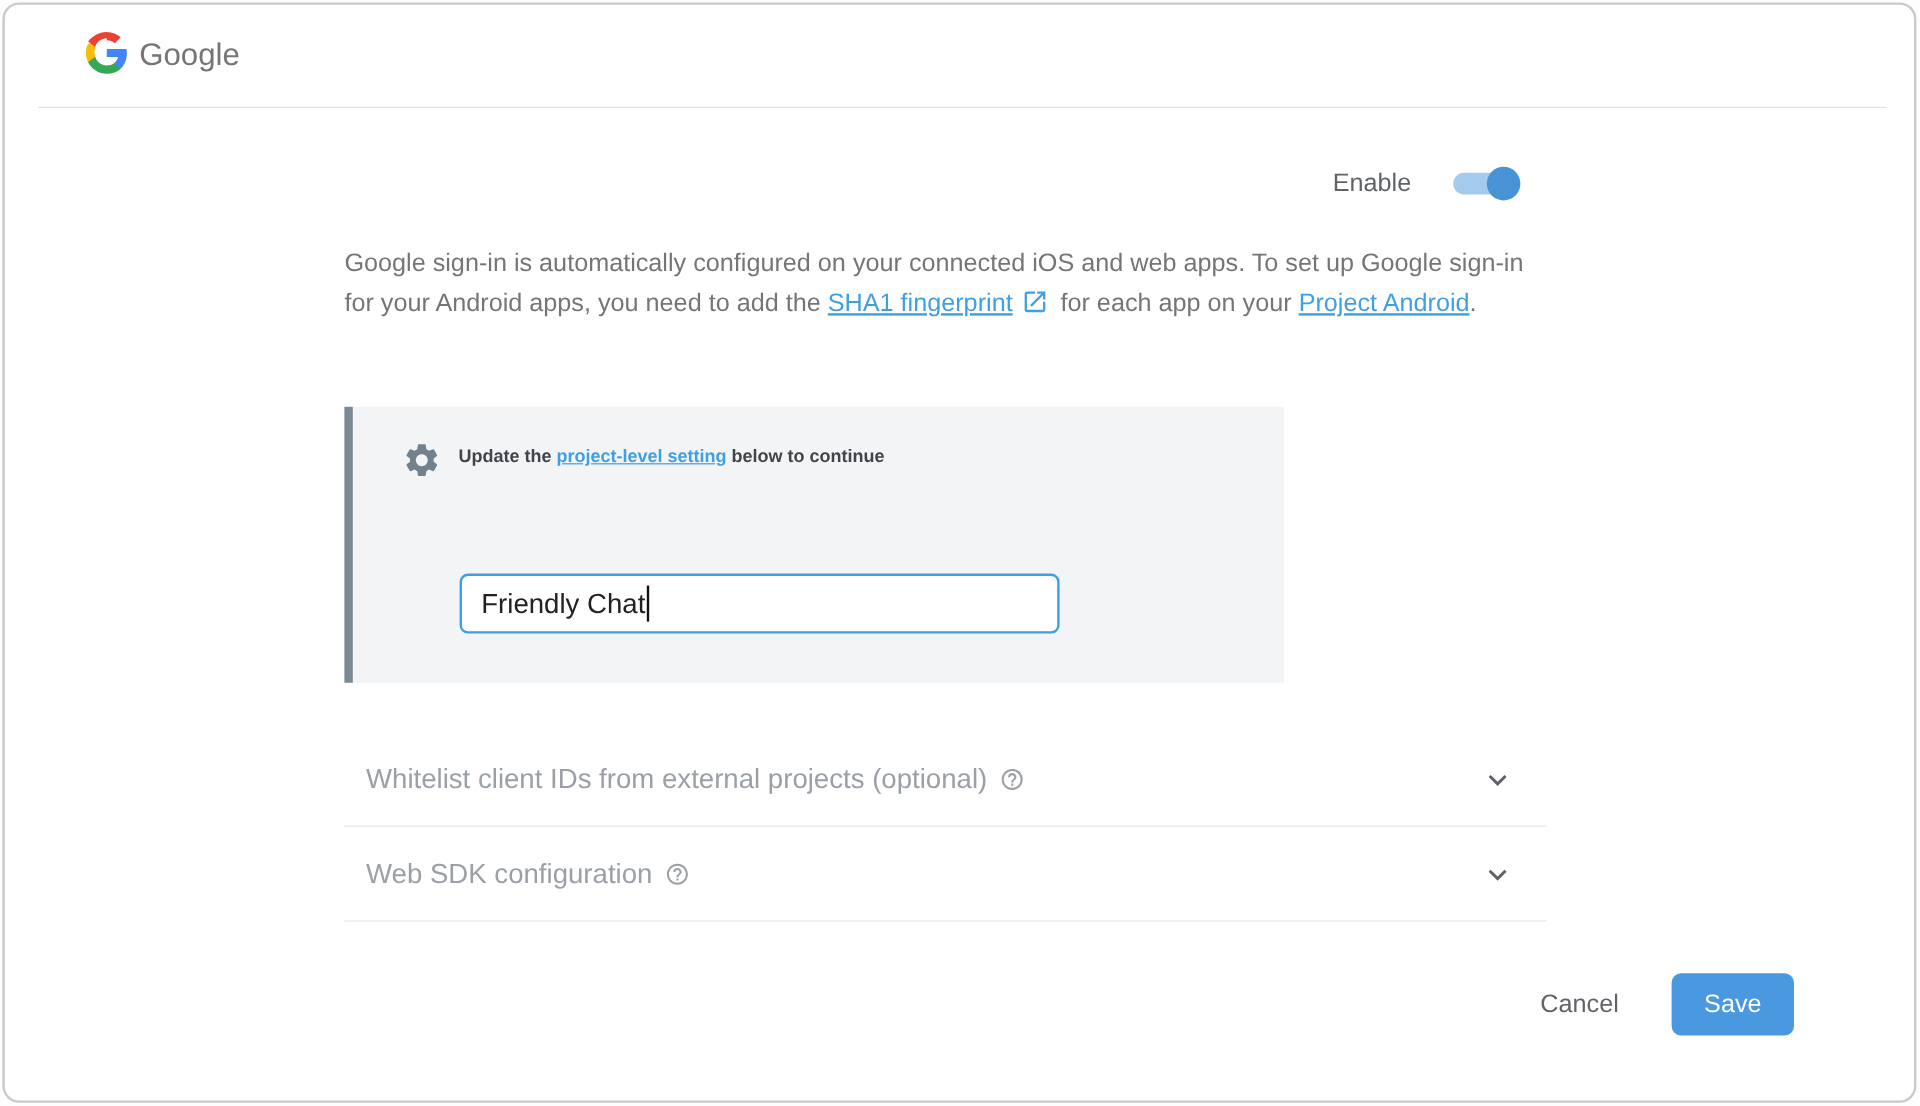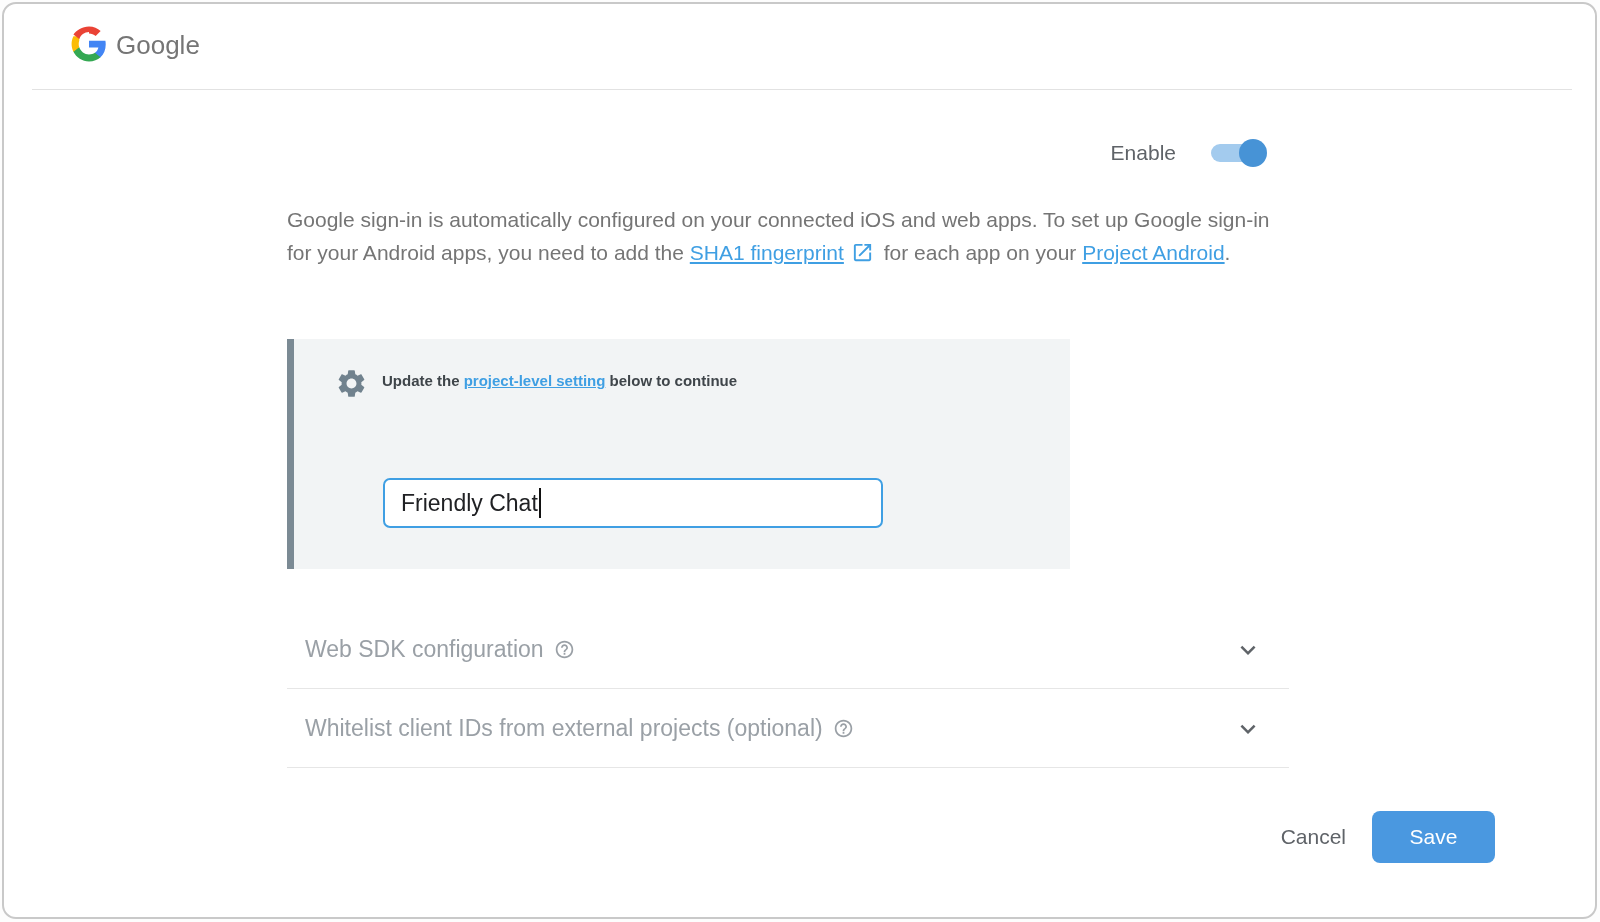--- a/index.html
+++ b/index.html
@@ -101,28 +101,28 @@
   .section-label{
     padding-left:18px;font-size:23px;color:var(--muted-gray);
     display:flex;align-items:center;gap:10px;
   }
   .section-label .help-icon svg{fill:var(--muted-gray);width:21px;height:21px;}
   .chevron{position:absolute;right:26px;top:25px;width:30px;height:30px;}
   .chevron svg{width:30px;height:30px;display:block;fill:#5f6368;}
   
   .footer{
     position:absolute;top:807px;right:100px;height:52px;
-    display:flex;align-items:center;gap:24px;
+    display:flex;align-items:center;gap:42px;
   }
   .cancel-btn{
     font-size:21px;color:var(--label-gray);font-weight:500;cursor:pointer;
     background:none;border:none;padding:6px 2px;font-family:inherit;
   }
   .save-btn{
-    width:123px;height:52px;border:none;border-radius:8px;cursor:pointer;
+    width:102px;height:52px;border:none;border-radius:8px;cursor:pointer;
     background:var(--save-blue);color:#fff;font-size:21px;font-weight:500;
     font-family:inherit;
   }
 </style>
 </head>
 <body>
 
 <div class="card">
 
   <div class="header">
@@ -161,50 +161,50 @@
     <div class="callout-message">
       <span>Update the </span><span class="link">project-level setting</span><span> below to continue</span>
     </div>
     <div class="textbox" role="textbox">
       <span class="value">Friendly Chat</span>
       <span class="caret"></span>
     </div>
   </div>
 
   <div class="sections">
+    <div class="section-row">
+      <div class="section-label">
+        <span>Whitelist client IDs from external projects (optional)</span>
+        <span class="help-icon">
+          <svg viewBox="0 0 24 24">
+              <path d="M11 18h2v-2h-2v2zm1-16C6.48 2 2 6.48 2 12s4.48 10 10 10 10-4.48 10-10S17.52 2 12 2zm0 18c-4.41 0-8-3.59-8-8s3.59-8 8-8 8 3.59 8 8-3.59 8-8 8zm0-14c-2.21 0-4 1.79-4 4h2c0-1.1.9-2 2-2s2 .9 2 2c0 2-3 1.75-3 5h2c0-2.25 3-2.5 3-5 0-2.21-1.79-4-4-4z"></path>
+            </svg>
+        </span>
+      </div>
+      <span class="chevron">
+        <svg viewBox="0 0 24 24">
+            <path d="M7.41 8.59L12 13.17l4.59-4.58L18 10l-6 6-6-6 1.41-1.41z"></path>
+          </svg>
+      </span>
+    </div>
     <div class="section-row">
       <div class="section-label">
         <span>Web SDK configuration</span>
         <span class="help-icon">
           <svg viewBox="0 0 24 24">
               <path d="M11 18h2v-2h-2v2zm1-16C6.48 2 2 6.48 2 12s4.48 10 10 10 10-4.48 10-10S17.52 2 12 2zm0 18c-4.41 0-8-3.59-8-8s3.59-8 8-8 8 3.59 8 8-3.59 8-8 8zm0-14c-2.21 0-4 1.79-4 4h2c0-1.1.9-2 2-2s2 .9 2 2c0 2-3 1.75-3 5h2c0-2.25 3-2.5 3-5 0-2.21-1.79-4-4-4z"></path>
             </svg>
         </span>
       </div>
       <span class="chevron">
         <svg viewBox="0 0 24 24">
             <path d="M7.41 8.59L12 13.17l4.59-4.58L18 10l-6 6-6-6 1.41-1.41z"></path>
           </svg>
       </span>
     </div>
-    <div class="section-row">
-      <div class="section-label">
-        <span>Whitelist client IDs from external projects (optional)</span>
-        <span class="help-icon">
-          <svg viewBox="0 0 24 24">
-              <path d="M11 18h2v-2h-2v2zm1-16C6.48 2 2 6.48 2 12s4.48 10 10 10 10-4.48 10-10S17.52 2 12 2zm0 18c-4.41 0-8-3.59-8-8s3.59-8 8-8 8 3.59 8 8-3.59 8-8 8zm0-14c-2.21 0-4 1.79-4 4h2c0-1.1.9-2 2-2s2 .9 2 2c0 2-3 1.75-3 5h2c0-2.25 3-2.5 3-5 0-2.21-1.79-4-4-4z"></path>
-            </svg>
-        </span>
-      </div>
-      <span class="chevron">
-        <svg viewBox="0 0 24 24">
-            <path d="M7.41 8.59L12 13.17l4.59-4.58L18 10l-6 6-6-6 1.41-1.41z"></path>
-          </svg>
-      </span>
-    </div>
   </div>
 
   <div class="footer">
     <button class="cancel-btn">Cancel</button>
     <button class="save-btn">Save</button>
   </div>
 
 </div>
 
 </body></html>

